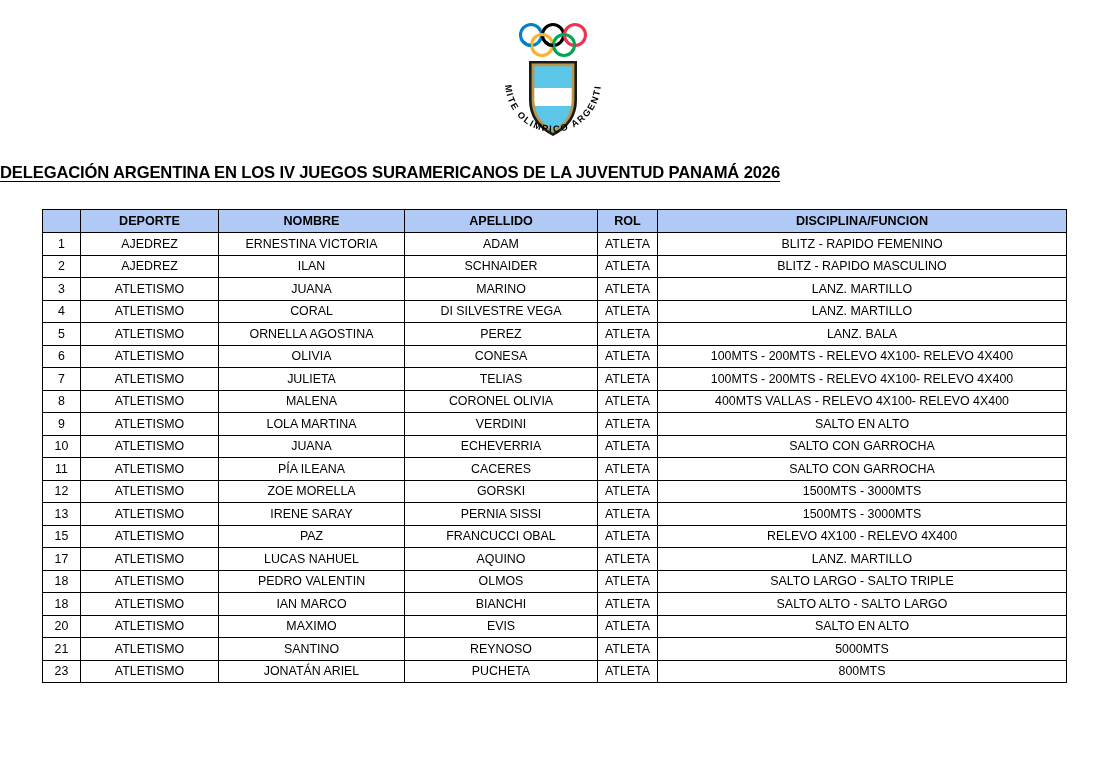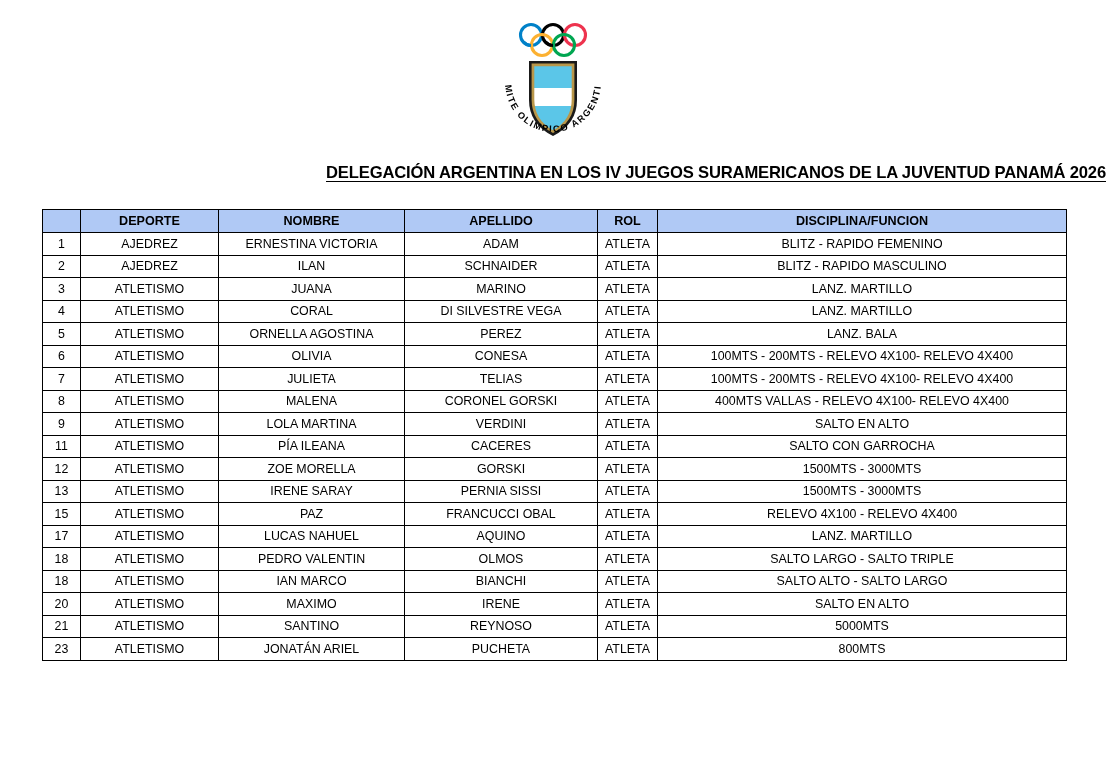--- a/index.html
+++ b/index.html
@@ -35,21 +35,21 @@
     height: 132px;
   }
   .logo svg { display: block; }
 
   
   .title-wrap {
     position: absolute;
     left: 0;
     top: 163px;
     width: 1106px;
-    text-align: right;
+    text-align: left;
   }
   .doc-title {
     display: inline-block;
     font-size: 16.6px;
     font-weight: bold;
     letter-spacing: -0.15px;
     text-decoration: underline;
     text-underline-offset: 3px;
     white-space: nowrap;
   }
@@ -211,33 +211,41 @@
             <td>ATLETISMO</td>
             <td>JULIETA</td>
             <td>TELIAS</td>
             <td>ATLETA</td>
             <td>100MTS - 200MTS - RELEVO 4X100- RELEVO 4X400</td>
           </tr>
           <tr>
             <td>8</td>
             <td>ATLETISMO</td>
             <td>MALENA</td>
-            <td>CORONEL GORSKI</td>
+            <td>CORONEL OLIVIA</td>
             <td>ATLETA</td>
             <td>400MTS VALLAS - RELEVO 4X100- RELEVO 4X400</td>
           </tr>
           <tr>
             <td>9</td>
             <td>ATLETISMO</td>
             <td>LOLA MARTINA</td>
             <td>VERDINI</td>
             <td>ATLETA</td>
             <td>SALTO EN ALTO</td>
           </tr>
           <tr>
+            <td>10</td>
+            <td>ATLETISMO</td>
+            <td>JUANA</td>
+            <td>ECHEVERRIA</td>
+            <td>ATLETA</td>
+            <td>SALTO CON GARROCHA</td>
+          </tr>
+          <tr>
             <td>11</td>
             <td>ATLETISMO</td>
             <td>PÍA ILEANA</td>
             <td>CACERES</td>
             <td>ATLETA</td>
             <td>SALTO CON GARROCHA</td>
           </tr>
           <tr>
             <td>12</td>
             <td>ATLETISMO</td>
@@ -283,21 +291,21 @@
             <td>ATLETISMO</td>
             <td>IAN MARCO</td>
             <td>BIANCHI</td>
             <td>ATLETA</td>
             <td>SALTO ALTO - SALTO LARGO</td>
           </tr>
           <tr>
             <td>20</td>
             <td>ATLETISMO</td>
             <td>MAXIMO</td>
-            <td>IRENE</td>
+            <td>EVIS</td>
             <td>ATLETA</td>
             <td>SALTO EN ALTO</td>
           </tr>
           <tr>
             <td>21</td>
             <td>ATLETISMO</td>
             <td>SANTINO</td>
             <td>REYNOSO</td>
             <td>ATLETA</td>
             <td>5000MTS</td>

